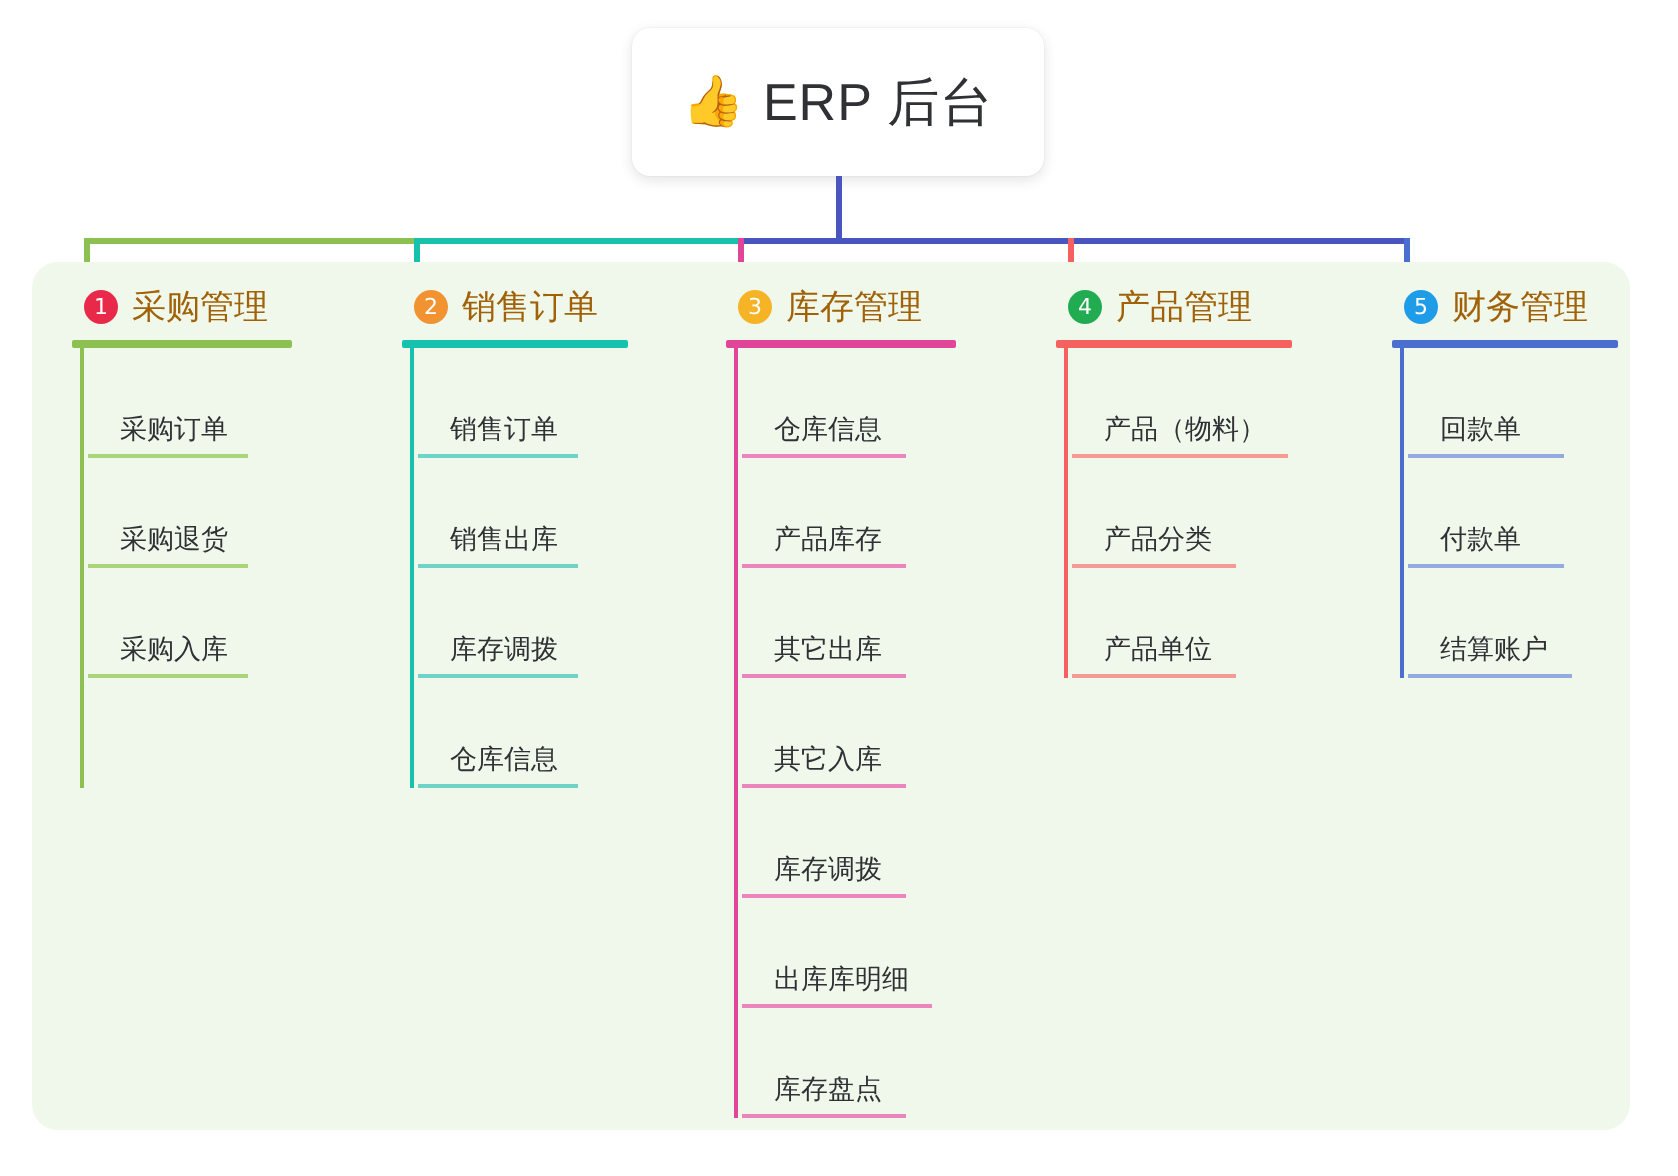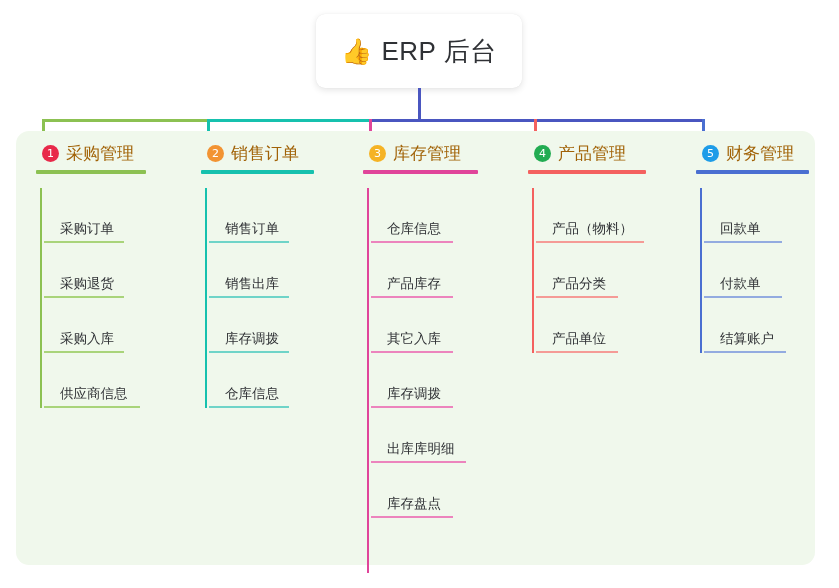--- a/index.html
+++ b/index.html
@@ -87,21 +87,20 @@
     color: #a16207;
   }
   .head-rule {
     height: 4px;
     margin-top: 4px;
     border-radius: 1px;
   }
   .leaves {
     position: relative;
     padding-left: 4px;
-    margin-top: 14px;
   }
   .spine {
     position: absolute;
     left: 4px;
     top: 0;
     width: 2px;
   }
   .leaf {
     position: relative;
     height: 55px;
@@ -160,24 +159,20 @@
           <div class="leaf-rule" style="background: rgb(169, 212, 122); width: 80px;"></div>
         </div>
         <div class="leaf">
           <span class="leaf-label">采购退货</span>
           <div class="leaf-rule" style="background: rgb(169, 212, 122); width: 80px;"></div>
         </div>
         <div class="leaf">
           <span class="leaf-label">采购入库</span>
           <div class="leaf-rule" style="background: rgb(169, 212, 122); width: 80px;"></div>
         </div>
-        <div class="leaf">
-          <span class="leaf-label">供应商信息</span>
-          <div class="leaf-rule" style="background: rgb(169, 212, 122); width: 96px;"></div>
-        </div>
       </div>
     </div>
     <div class="column" style="left: 201px; width: 150px;">
       <div class="col-head">
         <div class="badge" style="background: rgb(242, 147, 50);">2</div>
         <div class="col-title">销售订单</div>
       </div>
       <div class="head-rule" style="background: rgb(22, 193, 174); width: 113px;"></div>
       <div class="leaves">
         <div class="spine" style="background: rgb(22, 193, 174); height: 220px;"></div>
@@ -209,20 +204,24 @@
         <div class="spine" style="background: rgb(224, 69, 154); height: 385px;"></div>
         <div class="leaf">
           <span class="leaf-label">仓库信息</span>
           <div class="leaf-rule" style="background: rgb(236, 132, 189); width: 82px;"></div>
         </div>
         <div class="leaf">
           <span class="leaf-label">产品库存</span>
           <div class="leaf-rule" style="background: rgb(236, 132, 189); width: 82px;"></div>
         </div>
         <div class="leaf">
+          <span class="leaf-label">其它出库</span>
+          <div class="leaf-rule" style="background: rgb(236, 132, 189); width: 82px;"></div>
+        </div>
+        <div class="leaf">
           <span class="leaf-label">其它入库</span>
           <div class="leaf-rule" style="background: rgb(236, 132, 189); width: 82px;"></div>
         </div>
         <div class="leaf">
           <span class="leaf-label">库存调拨</span>
           <div class="leaf-rule" style="background: rgb(236, 132, 189); width: 82px;"></div>
         </div>
         <div class="leaf">
           <span class="leaf-label">出库库明细</span>
           <div class="leaf-rule" style="background: rgb(236, 132, 189); width: 95px;"></div>

